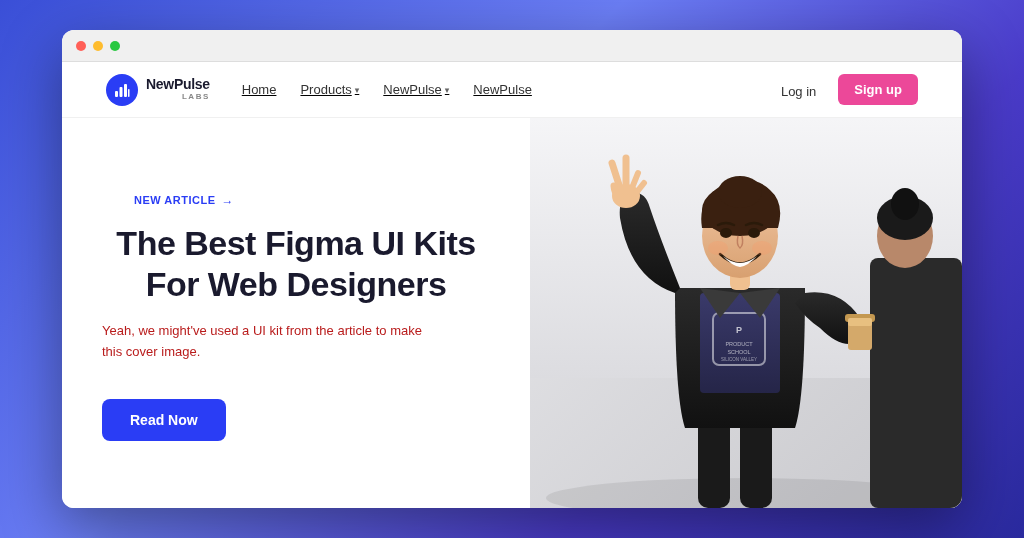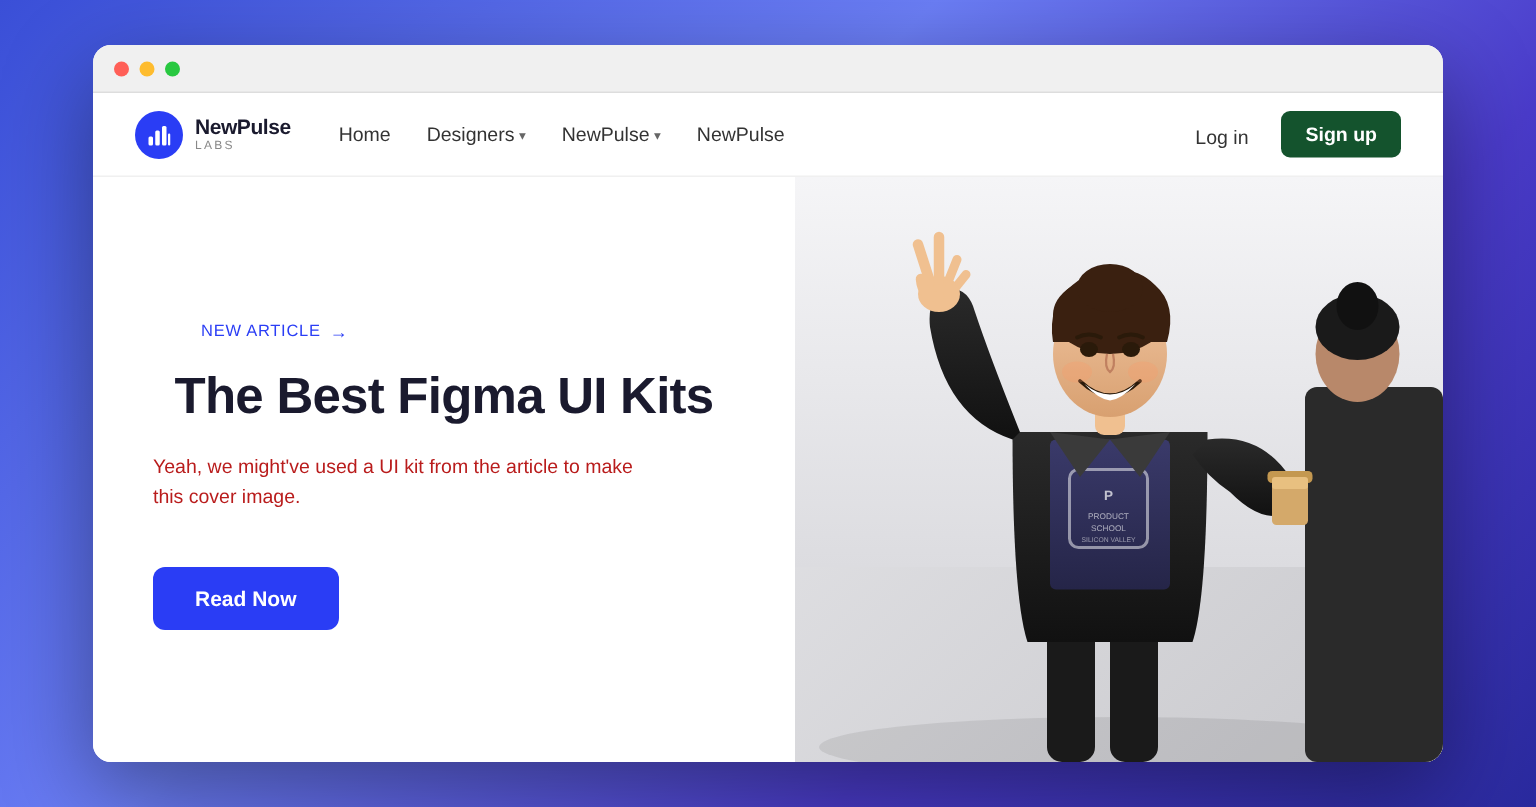--- a/index.html
+++ b/index.html
@@ -50,21 +50,21 @@
       flex: 1;
       display: flex;
       flex-direction: column;
       overflow: hidden;
     }
 
     
     .navbar {
       display: flex;
       align-items: center;
-      padding: 0 28px;
+      padding: 0 44px;
       height: 56px;
       border-bottom: 1px solid #f0f0f0;
       flex-shrink: 0;
       background: #fff;
     }
 
     .logo-area {
       display: flex;
       align-items: center;
       gap: 8px;
@@ -94,31 +94,33 @@
 
     .logo-name {
       font-size: 14px;
       font-weight: 700;
       color: #1a1a2e;
       letter-spacing: -0.3px;
     }
 
     .logo-sub {
       font-size: 8px;
-      font-weight: 400;
+      font-weight: 700;
       color: #888;
       letter-spacing: 1.5px;
       text-transform: uppercase;
+      text-align: right;
     }
 
     .nav-links {
       display: flex;
       align-items: center;
       gap: 24px;
       flex: 1;
+      text-decoration: underline;
     }
 
     .nav-link {
       font-size: 13px;
       color: #333;
       text-decoration: none;
       display: flex;
       align-items: center;
       gap: 3px;
       cursor: pointer;
@@ -141,21 +143,21 @@
       background: none;
       border: none;
       cursor: pointer;
       padding: 6px 10px;
       font-weight: 500;
     }
 
     .btn-signup {
       font-size: 13px;
       color: #fff;
-      background: #14532d;
+      background: #ec4899;
       border: none;
       border-radius: 6px;
       cursor: pointer;
       padding: 8px 16px;
       font-weight: 600;
     }
 
     
     .hero {
       flex: 1;
@@ -171,21 +173,21 @@
       flex-direction: column;
       justify-content: center;
       gap: 16px;
     }
 
     .new-article-badge {
       display: inline-flex;
       align-items: center;
       gap: 6px;
       font-size: 11px;
-      font-weight: 400;
+      font-weight: 700;
       color: #2a3df5;
       letter-spacing: 0.5px;
       text-transform: uppercase;
       padding-left: 32px;
     }
 
     .new-article-badge .arrow {
       font-size: 12px;
     }
 
@@ -265,21 +267,21 @@
         </div>
         <div class="logo-text">
           <span class="logo-name">NewPulse</span>
           <span class="logo-sub">LABS</span>
         </div>
       </div>
 
       <div class="nav-links">
         <a class="nav-link">Home</a>
         <a class="nav-link">
-          <span>Designers</span>
+          <span>Products</span>
           <span class="chevron">▾</span>
         </a>
         <a class="nav-link">
           <span>NewPulse</span>
           <span class="chevron">▾</span>
         </a>
         <a class="nav-link">NewPulse</a>
       </div>
 
       <div class="nav-actions">
@@ -290,20 +292,21 @@
 
     <div class="hero">
       <div class="hero-left">
         <div class="new-article-badge">
           <span>NEW ARTICLE</span>
           <span class="arrow">→</span>
         </div>
 
         <h1 class="hero-title">
           <span>The Best Figma UI Kits</span><br>
+          <span>For Web Designers</span>
         </h1>
 
         <p class="hero-subtitle">Yeah, we might've used a UI kit from the article to make this cover image.</p>
 
         <button class="btn-read-now">Read Now</button>
       </div>
 
       <div class="hero-right">
         <div class="hero-image-placeholder">
           

